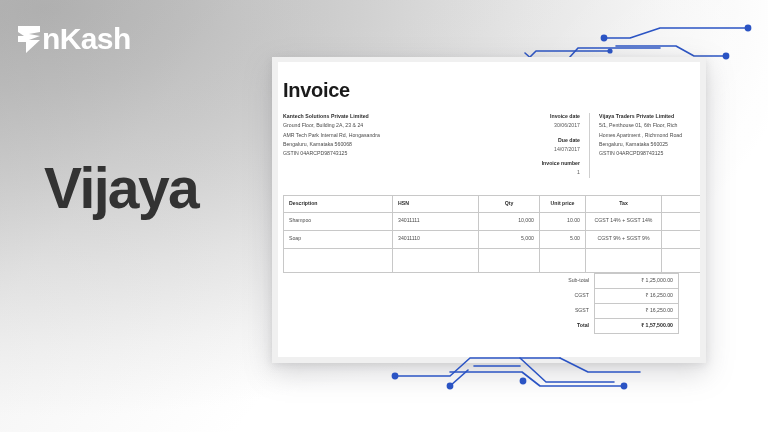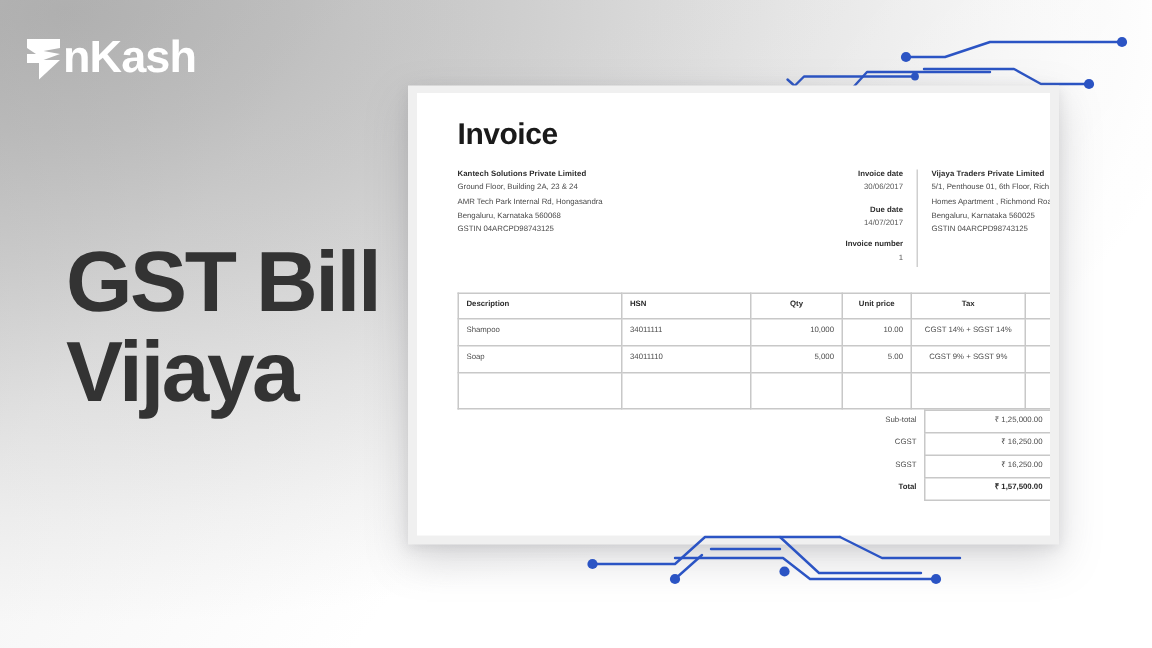--- a/index.html
+++ b/index.html
@@ -96,21 +96,21 @@
   }
   .card {
     position: absolute;
     left: 278px;
     top: 62px;
     width: 422px;
     height: 295px;
     background: #ffffff;
     z-index: 4;
     box-sizing: border-box;
-    padding: 16px 13px 10px 27px;
+    padding: 16px 13px 10px 5px;
     overflow: hidden;
   }
 
   .inv-title {
     font-size: 20px;
     font-weight: bold;
     color: #1a1a1a;
     letter-spacing: -0.3px;
     margin: 2px 0 12px 0;
     line-height: 1;
@@ -380,17 +380,16 @@
   </svg>
 
   <div class="logo">
     <svg class="logo-mark" viewBox="0 0 26 30" xmlns="http://www.w3.org/2000/svg">
       <path d="M2 2 L24 2 L24 8 L13 10 L24 12 L13 16 L24 16 L10 29 L10 18 L2 18 L2 12 L8 12 L2 8 Z" fill="#ffffff"></path>
     </svg>
     <span class="logo-text">nKash</span>
   </div>
 
   <div class="headline">
-    <span class="ln">GST Bill</span>
     <span class="ln">Vijaya</span>
   </div>
 
 </div>
 
 </body></html>

